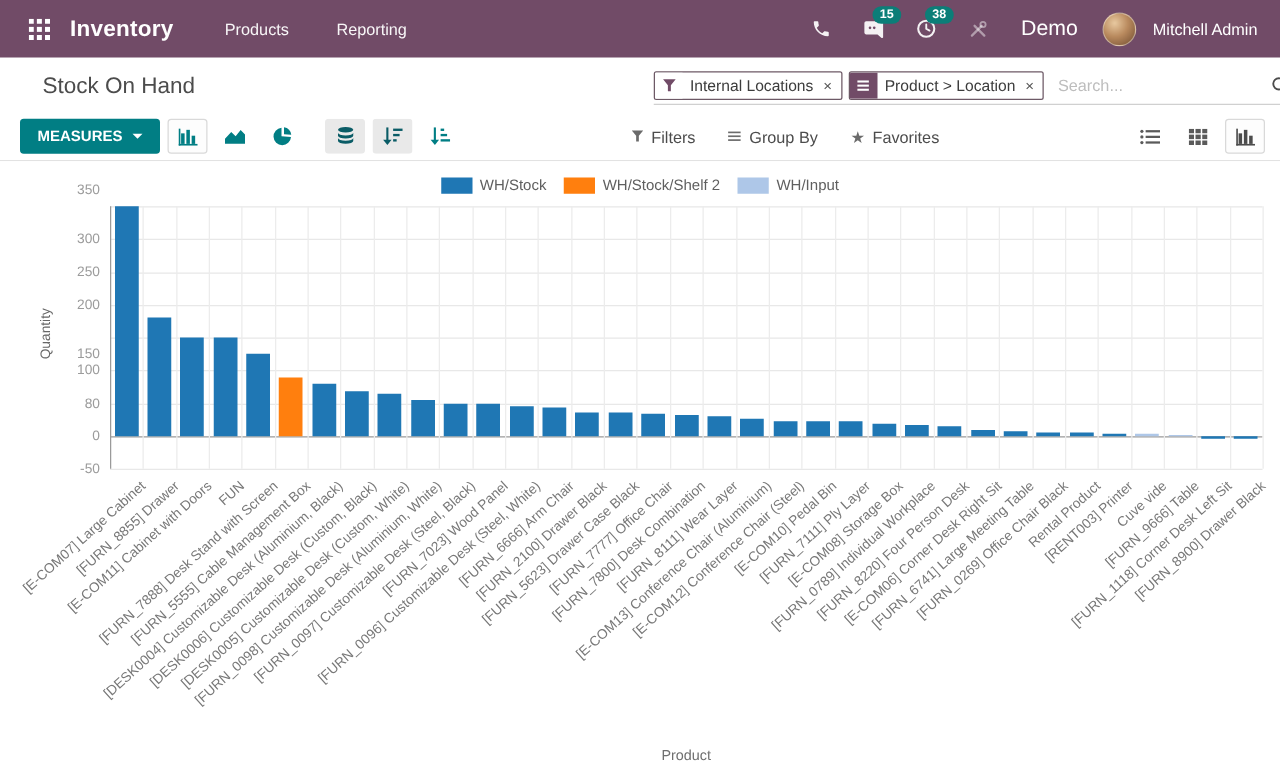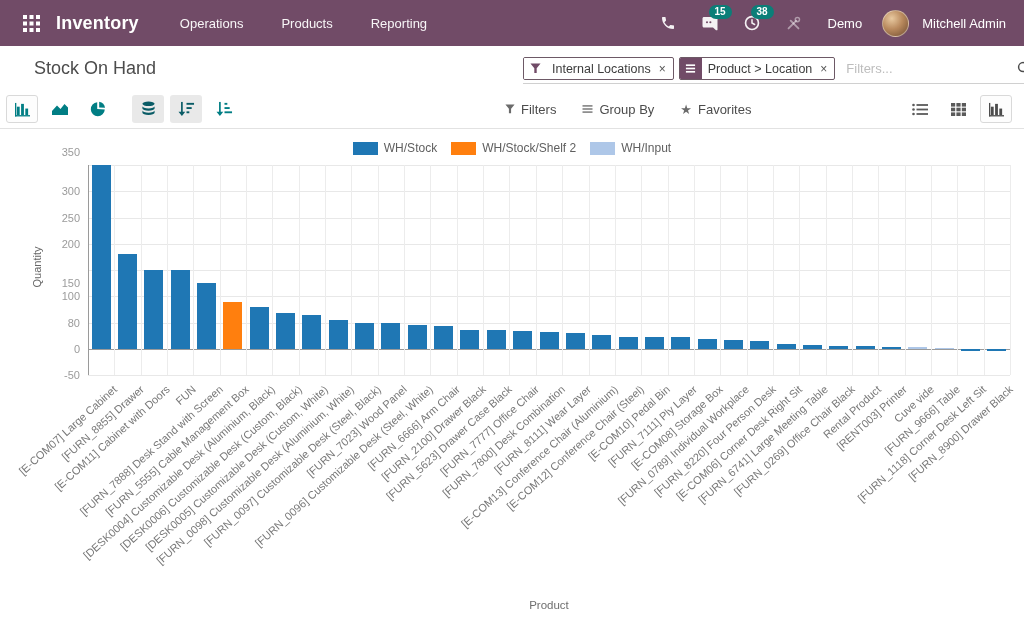--- a/index.html
+++ b/index.html
@@ -17,21 +17,21 @@
   .apps-btn { width:34px; height:34px; display:flex; align-items:center; justify-content:center; cursor:pointer; }
   .app-title { font-size:18px; font-weight:700; margin:0 26px 0 8px; letter-spacing:.2px; }
   .nav-menu { display:flex; align-items:center; gap:8px; }
   .nav-item { font-size:13px; padding:8px 15px; cursor:pointer; border-radius:2px; color:rgba(255,255,255,.95); }
   .nav-right { margin-left:auto; display:flex; align-items:center; gap:6px;text-align:center; }
   .sys-icon { position:relative; width:36px; height:32px; display:flex; align-items:center; justify-content:center; cursor:pointer; }
   .badge {
     position:absolute; top:-2px; left:17px; background:#0b7e78; color:#fff;
     font-size:10px; font-weight:700; border-radius:9px; padding:2px 6px; line-height:1;
   }
-  .company-name { font-size:13px; margin:0 14px 0 10px; }
+  .company-name { font-size:17px; margin:0 14px 0 10px; }
   .avatar {
     width:27px; height:27px; border-radius:50%;
     background:radial-gradient(circle at 35% 30%, #e8c9a0 0%, #b98a5e 45%, #6e4a2e 100%);
     border:1px solid rgba(255,255,255,.4); margin-right:7px;
   }
   .user-name { font-size:13px; margin-right:4px; }
   
   .cp-row1 { position:absolute; top:46px; left:18px; width:1024px; height:44px; display:flex; align-items:center; }
   .page-title { font-size:18px; margin-left:16px; color:#4c4c4c; cursor:pointer; }
   .searchbar {
@@ -102,21 +102,20 @@
           <rect x="6.5" y="6.5" width="4" height="4"></rect>
           <rect x="13" y="6.5" width="4" height="4"></rect>
         <rect x="0" y="13" width="4" height="4"></rect>
           <rect x="6.5" y="13" width="4" height="4"></rect>
           <rect x="13" y="13" width="4" height="4"></rect>
       </g>
     </svg>
   </div>
   <div class="app-title">Inventory</div>
   <div class="nav-menu">
-    <div class="nav-item">Operations</div>
     <div class="nav-item">Products</div>
     <div class="nav-item">Reporting</div>
   </div>
   <div class="nav-right">
     <div class="sys-icon">
       <svg width="16" height="16" viewBox="0 0 24 24">
           <path fill="#ffffff" fill-opacity="0.92" d="M6.62 10.79c1.44 2.83 3.76 5.14 6.59 6.59l2.2-2.2c.27-.27.67-.36 1.02-.24 1.12.37 2.33.57 3.57.57.55 0 1 .45 1 1V20c0 .55-.45 1-1 1-9.39 0-17-7.61-17-17 0-.55.45-1 1-1h3.5c.55 0 1 .45 1 1 0 1.25.2 2.45.57 3.57.11.35.03.74-.25 1.02l-2.2 2.2z"></path>
         </svg>
     </div>
     <div class="sys-icon">
@@ -167,31 +166,35 @@
             <g fill="#ffffff">
               <rect x="1" y="1.5" width="10" height="1.8"></rect>
               <rect x="1" y="5.1" width="10" height="1.8"></rect>
               <rect x="1" y="8.7" width="10" height="1.8"></rect>
             </g>
           </svg>
       </div>
       <div class="facet-label">Product &gt; Location</div>
       <div class="facet-remove">×</div>
     </div>
-    <div class="search-placeholder">Filters...</div>
+    <div class="search-placeholder">Search...</div>
     <div class="search-mag">
       <svg width="15" height="15" viewBox="0 0 16 16">
           <circle cx="6.5" cy="6.5" r="4.8" fill="none" stroke="#4c4c4c" stroke-width="1.6"></circle>
           <path d="M10.2 10.2 L14.6 14.6" stroke="#4c4c4c" stroke-width="1.8" stroke-linecap="round"></path>
         </svg>
     </div>
   </div>
 </div>
 
 <div class="cp-row2">
+  <button class="measures-btn">
+    <span>MEASURES</span>
+    <span class="caret-down"></span>
+  </button>
 
   <div class="icon-btn boxed">
     <svg width="17" height="15" viewBox="0 0 18 16">
         <g fill="#017e84">
           <rect x="3" y="5" width="3" height="9"></rect>
           <rect x="7.5" y="2" width="3" height="12"></rect>
           <rect x="12" y="7" width="3" height="7"></rect>
           <rect x="1" y="14" width="16" height="1.4"></rect>
           <rect x="1" y="1" width="1.4" height="14.4"></rect>
         </g>

